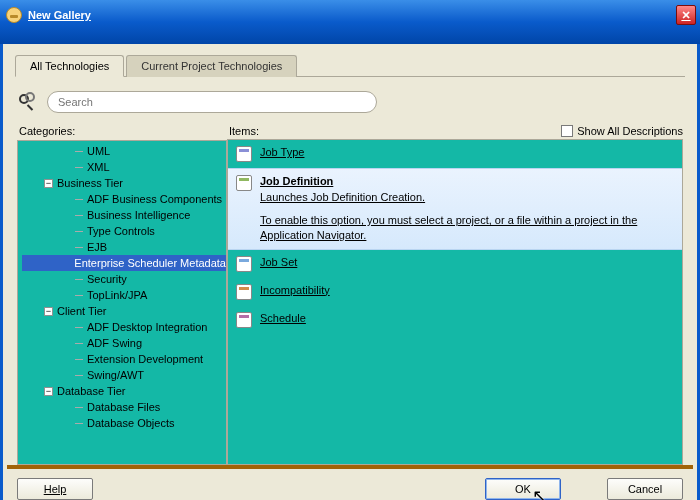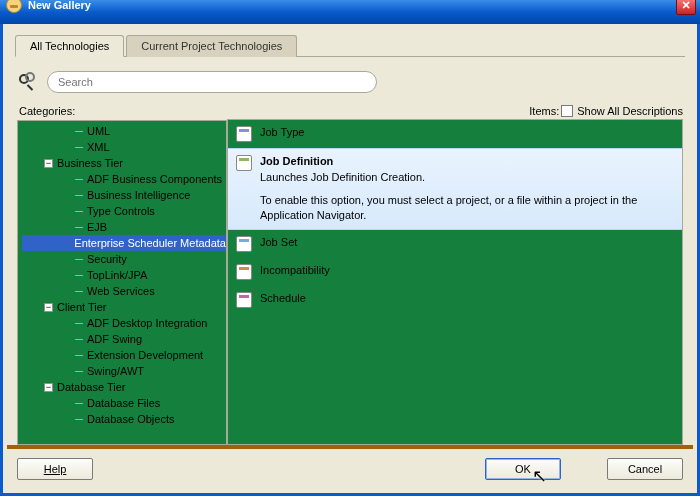--- a/index.html
+++ b/index.html
@@ -1,23 +1,23 @@
 <!DOCTYPE html>
 <html><head>
 <meta charset="utf-8">
 <style>
   * { box-sizing: border-box; font-family: Tahoma, Arial, sans-serif; font-size: 11px; }
   body { margin:0; padding:0; background:#fff; width:700px; height:500px; overflow:hidden; }
 
   
   .titlebar {
-    height:24px;
+    height:44px;
     background: linear-gradient(to bottom, #3a8ee8 0%, #0a5bcb 50%, #0045a8 100%);
     display:flex; align-items:center; padding:0 4px 14px 6px;
-    color:#fff; font-weight:bold;
+    color:#fff; font-weight:bold;text-decoration:underline;
   }
   .titlebar .appicon { width:16px; height:16px; background:#f7d27a; border-radius:50%; border:1px solid #b88a2a; margin-right:6px; position:relative;}
   .titlebar .appicon::after{content:"";position:absolute;left:3px;top:7px;width:8px;height:3px;background:#b88a2a;border-radius:1px;}
   .titlebar .title { flex:1; }
   .closebtn {
     width:20px; height:20px; background:linear-gradient(to bottom,#f88,#c22);
     border:1px solid #7a0d0d; color:#fff; display:flex;align-items:center;justify-content:center;
     font-weight:bold; border-radius:2px; cursor:pointer;
   }
 
@@ -44,23 +44,23 @@
   .sicon .lens2{width:10px;height:10px;border:2px solid #777;border-radius:50%;position:absolute;left:8px;top:0px;}
   .searchbox {
     flex:0 0 330px; height:22px; border:1px solid #aca899; border-radius:11px;
     padding:0 10px; background:#fff; color:#888;
   }
 
   
   .body { flex:1; display:flex; margin:0 10px 0 10px; gap:0; min-height:0;}
   .pane { display:flex; flex-direction:column; min-height:0;}
   .pane.left { width:210px; }
-  .pane.right { flex:1;align-items:flex-end; }
+  .pane.right { flex:1; }
   .pane-label { padding:2px 2px 3px 2px; }
-  .pane-box { flex:1; background:#15803d; border:1px solid #aca899; overflow:hidden; position:relative;}
+  .pane-box { flex:1; background:#14b8a6; border:1px solid #aca899; overflow:hidden; position:relative;text-decoration:underline;}
   .tree-scroll { position:absolute; inset:0; overflow-y:auto; overflow-x:hidden; padding:2px 0 2px 4px;}
   .tree-scroll::-webkit-scrollbar{width:17px;}
   .tree-scroll::-webkit-scrollbar-track{background:#f0eee0;border-left:1px solid #ddd;}
   .tree-scroll::-webkit-scrollbar-thumb{background:linear-gradient(to right,#cfe5fb,#9ec9f5);border:1px solid #7aa9dd;border-radius:3px;}
 
   
   .tn { display:flex; align-items:center; height:16px; white-space:nowrap; color:#000;} .d1{padding-left:22px;} .d2{padding-left:40px;}
   .exp {
     width:9px;height:9px;border:1px solid #919191;margin-right:4px;display:inline-flex;align-items:center;justify-content:center;background:#fff;line-height:1;font-size:9px;
   }
@@ -182,25 +182,20 @@
             <div class="tn d2">
               <span class="spacer9"></span>
               <span class="dash"></span>
               <span>Security</span>
             </div>
             <div class="tn d2">
               <span class="spacer9"></span>
               <span class="dash"></span>
               <span>TopLink/JPA</span>
             </div>
-            <div class="tn d2">
-              <span class="spacer9"></span>
-              <span class="dash"></span>
-              <span>Web Services</span>
-            </div>
             <div class="tn d1">
               <span class="exp">−</span>
               <span>Client Tier</span>
             </div>
             <div class="tn d2">
               <span class="spacer9"></span>
               <span class="dash"></span>
               <span>ADF Desktop Integration</span>
             </div>
             <div class="tn d2">

